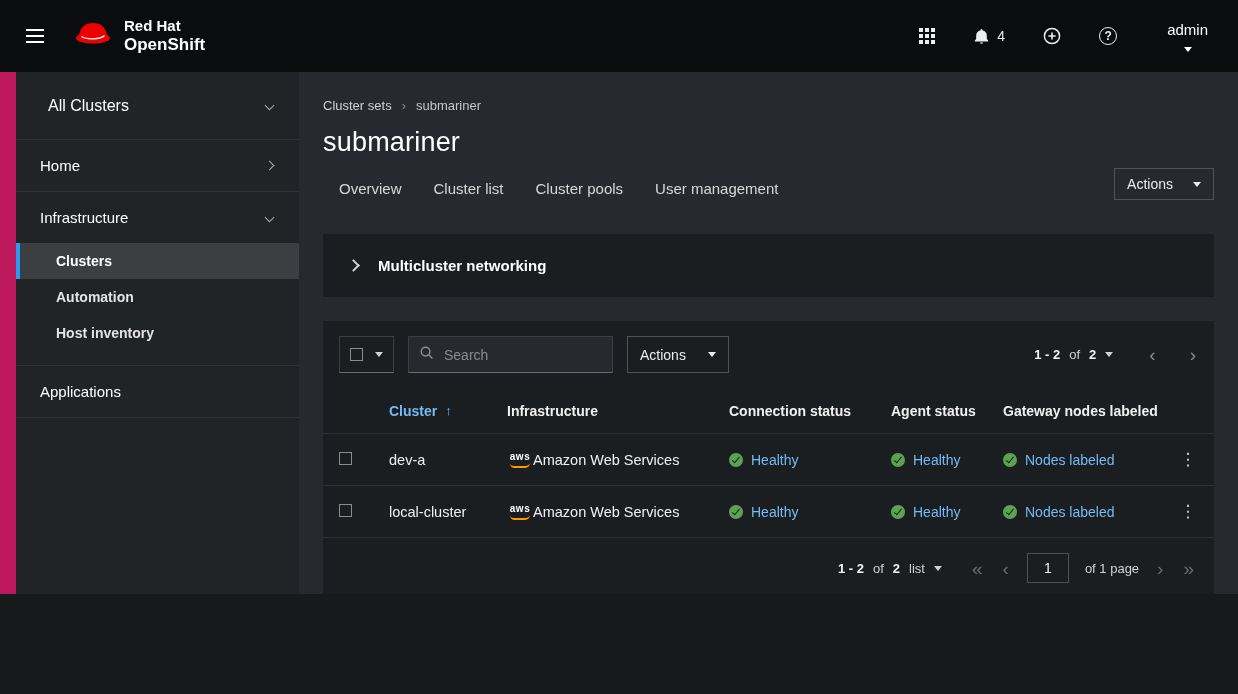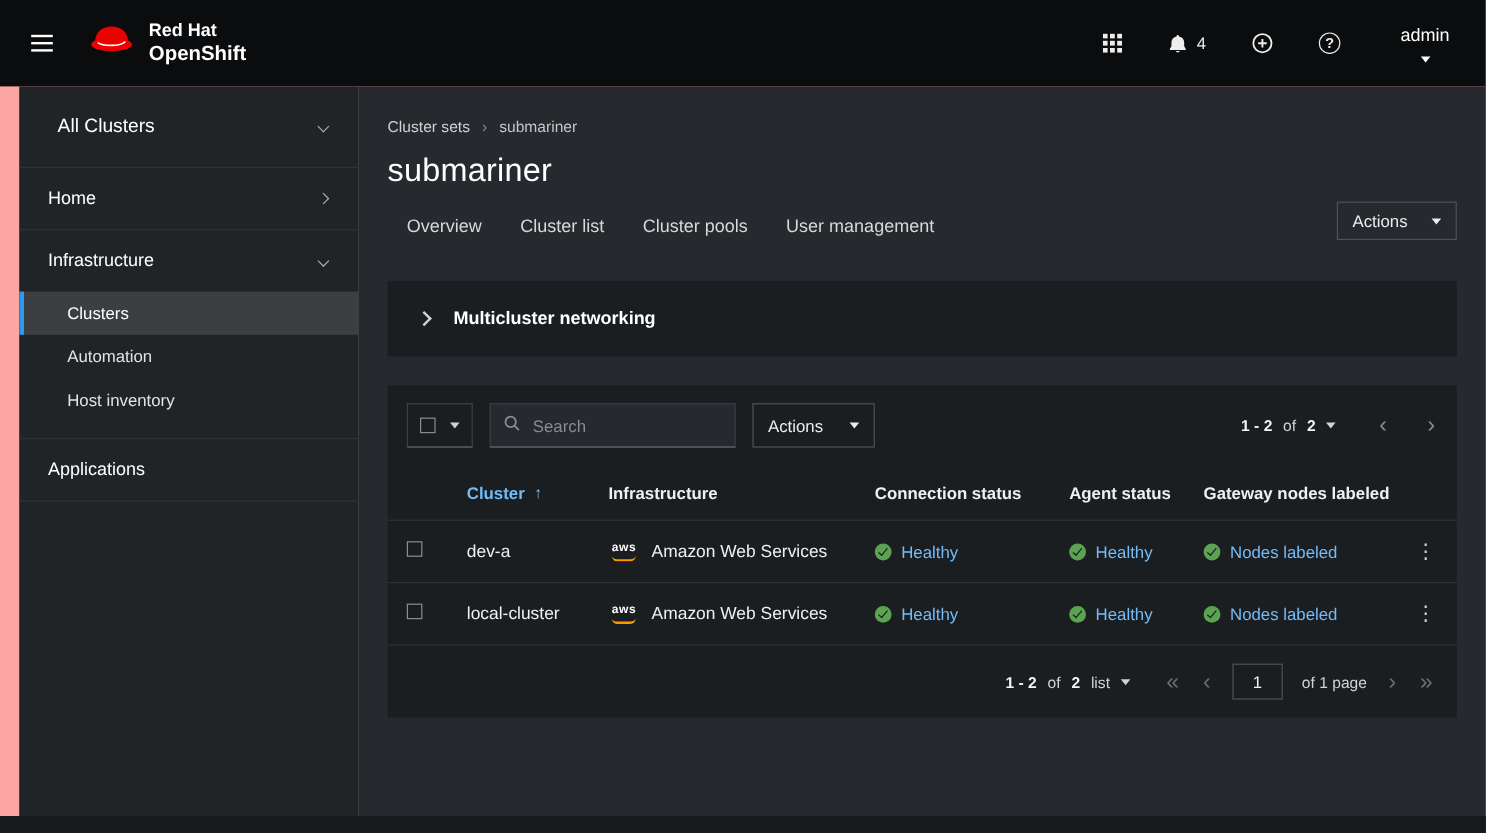--- a/index.html
+++ b/index.html
@@ -1,19 +1,19 @@
 <!DOCTYPE html>
 <html><head>
 <meta charset="utf-8">
 <style>
   html,body{margin:0;padding:0;background:#18191b;}
   *{box-sizing:border-box;font-family:"Liberation Sans",sans-serif;}
   button{font-family:"Liberation Sans",sans-serif;}
 
-  .app{width:1238px;height:680px;display:flex;flex-direction:column;overflow:hidden;background:#fca5a5;}
+  .app{width:1238px;height:594px;display:flex;flex-direction:column;overflow:hidden;background:#be185d;}
 
   
   .masthead{height:72px;flex:0 0 72px;background:#0b0c0e;display:flex;align-items:center;padding:0 24px 0 14px;}
   .hamburger-btn{width:44px;height:44px;background:none;border:none;display:flex;flex-direction:column;justify-content:center;align-items:flex-start;gap:4px;cursor:pointer;padding:12px;}
   .hamburger-btn i{display:block;height:2px;width:18px;background:#fff;}
   .brand{display:flex;align-items:center;gap:10px;margin-left:14px;cursor:pointer;}
   .brand-text{display:flex;flex-direction:column;color:#fff;line-height:1.12;}
   .brand-line1{font-size:15px;font-weight:700;}
   .brand-line2{font-size:17px;font-weight:700;}
   .masthead-tools{margin-left:auto;display:flex;align-items:center;gap:30px;}
@@ -23,21 +23,21 @@
   .caret{display:inline-block;width:0;height:0;border-left:4px solid transparent;border-right:4px solid transparent;border-top:5px solid currentColor;}
 
   
   .layout{flex:1;display:flex;min-height:0;margin-left:16px;}
 
   
   .sidebar{width:283px;flex:0 0 283px;background:#212427;display:flex;flex-direction:column;overflow:hidden;}
   .cluster-selector{display:flex;align-items:center;justify-content:space-between;padding:0 26px 0 32px;height:68px;border-bottom:1px solid #2f3236;color:#fff;font-size:16px;cursor:pointer;flex-shrink:0;}
   .nav-section{border-bottom:1px solid #2f3236;}
   .nav-item{display:flex;align-items:center;justify-content:space-between;padding:17px 26px 17px 24px;color:#fff;font-size:15px;cursor:pointer;}
-  .subnav{padding-bottom:14px;}
+  .subnav{padding-bottom:14px;font-weight:bold;}
   .nav-subitem{display:flex;align-items:center;padding:10px 24px 10px 40px;color:#e3e3e3;font-size:14px;cursor:pointer;position:relative;}
   .nav-subitem.active{background:#3c3f42;color:#fff;}
   .nav-subitem.active::before{content:"";position:absolute;left:0;top:0;bottom:0;width:4px;background:#2b9af3;}
   .chev{display:inline-block;width:7px;height:7px;border-right:1.7px solid #aaadb0;border-bottom:1.7px solid #aaadb0;transform:rotate(-45deg);flex-shrink:0;}
   .chev.down{transform:rotate(45deg);}
 
   
   .main{flex:1;display:flex;flex-direction:column;min-width:0;background:#26292d;}
   .page-header{padding:26px 24px 0;}
   .breadcrumb{display:flex;align-items:center;gap:10px;font-size:13px;}
@@ -75,21 +75,21 @@
   .pg-nav{display:flex;gap:30px;margin-left:14px;}
   .angle-btn{color:#8a8d90;font-size:19px;line-height:1;cursor:pointer;background:none;border:none;padding:0 2px;}
   .angle-btn.disabled{color:#6a6e73;}
 
   
   .trow{display:grid;grid-template-columns:50px 118px 222px 162px 112px 1fr 52px;align-items:center;border-bottom:1px solid #2d3135;padding-left:16px;}
   .thead{min-height:46px;font-size:14px;font-weight:700;color:#f0f0f0;}
   .tbody-row{min-height:52px;font-size:14.5px;color:#f0f0f0;}
   .th-sort{display:flex;align-items:center;gap:8px;color:#73bcf7;font-weight:700;font-size:14px;background:none;border:none;cursor:pointer;padding:0;}
   .sort-arrow{font-size:13px;color:#73bcf7;}
-  .provider{display:flex;align-items:center;gap:10px;}
+  .provider{display:flex;align-items:center;}
   .aws-icon{display:flex;flex-direction:column;align-items:center;width:26px;flex-shrink:0;}
   .aws-text{font-size:10px;font-weight:700;color:#fff;line-height:1;letter-spacing:.5px;}
   .aws-smile{width:20px;height:5px;border-bottom:2px solid #ff9900;border-radius:0 0 10px 9px;margin-top:1px;}
   .status{display:flex;align-items:center;gap:8px;}
   .status-text{color:#73bcf7;cursor:pointer;font-size:14px;background:none;border:none;padding:0;}
   .check-icon{width:14px;height:14px;border-radius:50%;background:#5ba352;position:relative;flex-shrink:0;}
   .check-icon::after{content:"";position:absolute;left:5px;top:2.6px;width:3px;height:6.6px;border:solid #1b1e21;border-width:0 1.7px 1.7px 0;transform:rotate(40deg);}
   .kebab{background:none;border:none;color:#d2d2d2;font-size:17px;cursor:pointer;justify-self:center;padding:4px 8px;}
 
   

